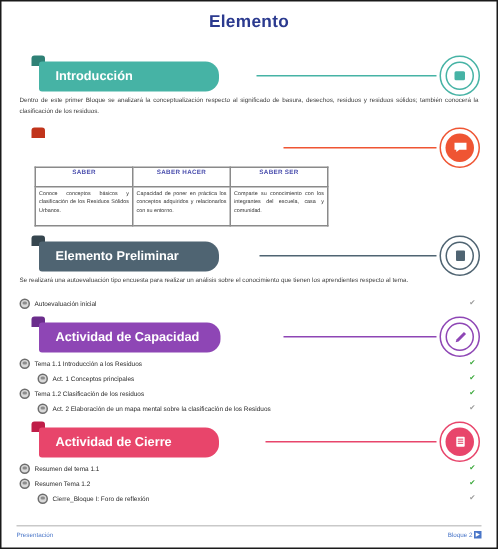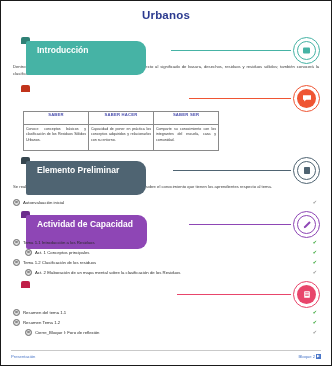--- a/index.html
+++ b/index.html
@@ -38,21 +38,21 @@
     position: absolute;
     left: 0; top: 0;
     width: 9px; height: 7px;
     border-radius: 2px 2px 0 0;
   }
   .banner {
     position: relative;
     display: inline-block;
     margin-left: 5px;
     margin-top: 4px;
-    height: 34px;
+    height: 20px;
     line-height: 18px;
     padding: 0 14px 0 11px;
     border-radius: 2px 9px 9px 2px;
     color: #ffffff;
     font-size: 8.5px;
     font-weight: bold;
     white-space: nowrap;
     min-width: 120px;
   }
   .conn-line {
@@ -177,21 +177,21 @@
     font-size: 3.6px;
     line-height: 5px;
     text-align: center;
   }
 </style>
 </head>
 <body>
 
 <div class="page">
 
-  <div class="page-title">Urbanos</div>
+  <div class="page-title">Elemento</div>
 
   <div class="section-row">
     <div class="banner-wrap">
       <div class="tab-corner" style="background:#2f8176"></div>
       <div class="banner" style="background:#46b3a5">Introducción</div>
     </div>
     <div class="conn-line" style="background:#46b3a5; left:160px;"></div>
     <div class="end-icon" style="border-color:#46b3a5">
       <div class="inner" style="border:1.5px solid #46b3a5">
         <svg width="9" height="9" viewBox="0 0 9 9">
@@ -291,20 +291,21 @@
     <div class="act-item indent">
       <span class="act-bullet"></span>
       <span class="act-label">Act. 2 Elaboración de un mapa mental sobre la clasificación de los Residuos</span>
       <span class="check grey">✔</span>
     </div>
   </div>
 
   <div class="section-row" style="margin-top:2px;">
     <div class="banner-wrap">
       <div class="tab-corner" style="background:#c01e48"></div>
+      <div class="banner" style="background:#e8456b">Actividad de Cierre</div>
     </div>
     <div class="conn-line" style="background:#e8456b; left:166px;"></div>
     <div class="end-icon" style="border-color:#e8456b">
       <div class="inner" style="background:#e8456b">
         <svg width="8" height="9" viewBox="0 0 8 9">
           <rect x="1.2" y="1.2" width="5.6" height="6.6" rx="0.6" fill="#ffffff"></rect>
           <rect x="2.2" y="2.4" width="3.6" height="0.7" fill="#e8456b"></rect>
           <rect x="2.2" y="3.8" width="3.6" height="0.7" fill="#e8456b"></rect>
           <rect x="2.2" y="5.2" width="3.6" height="0.7" fill="#e8456b"></rect>
         </svg>

